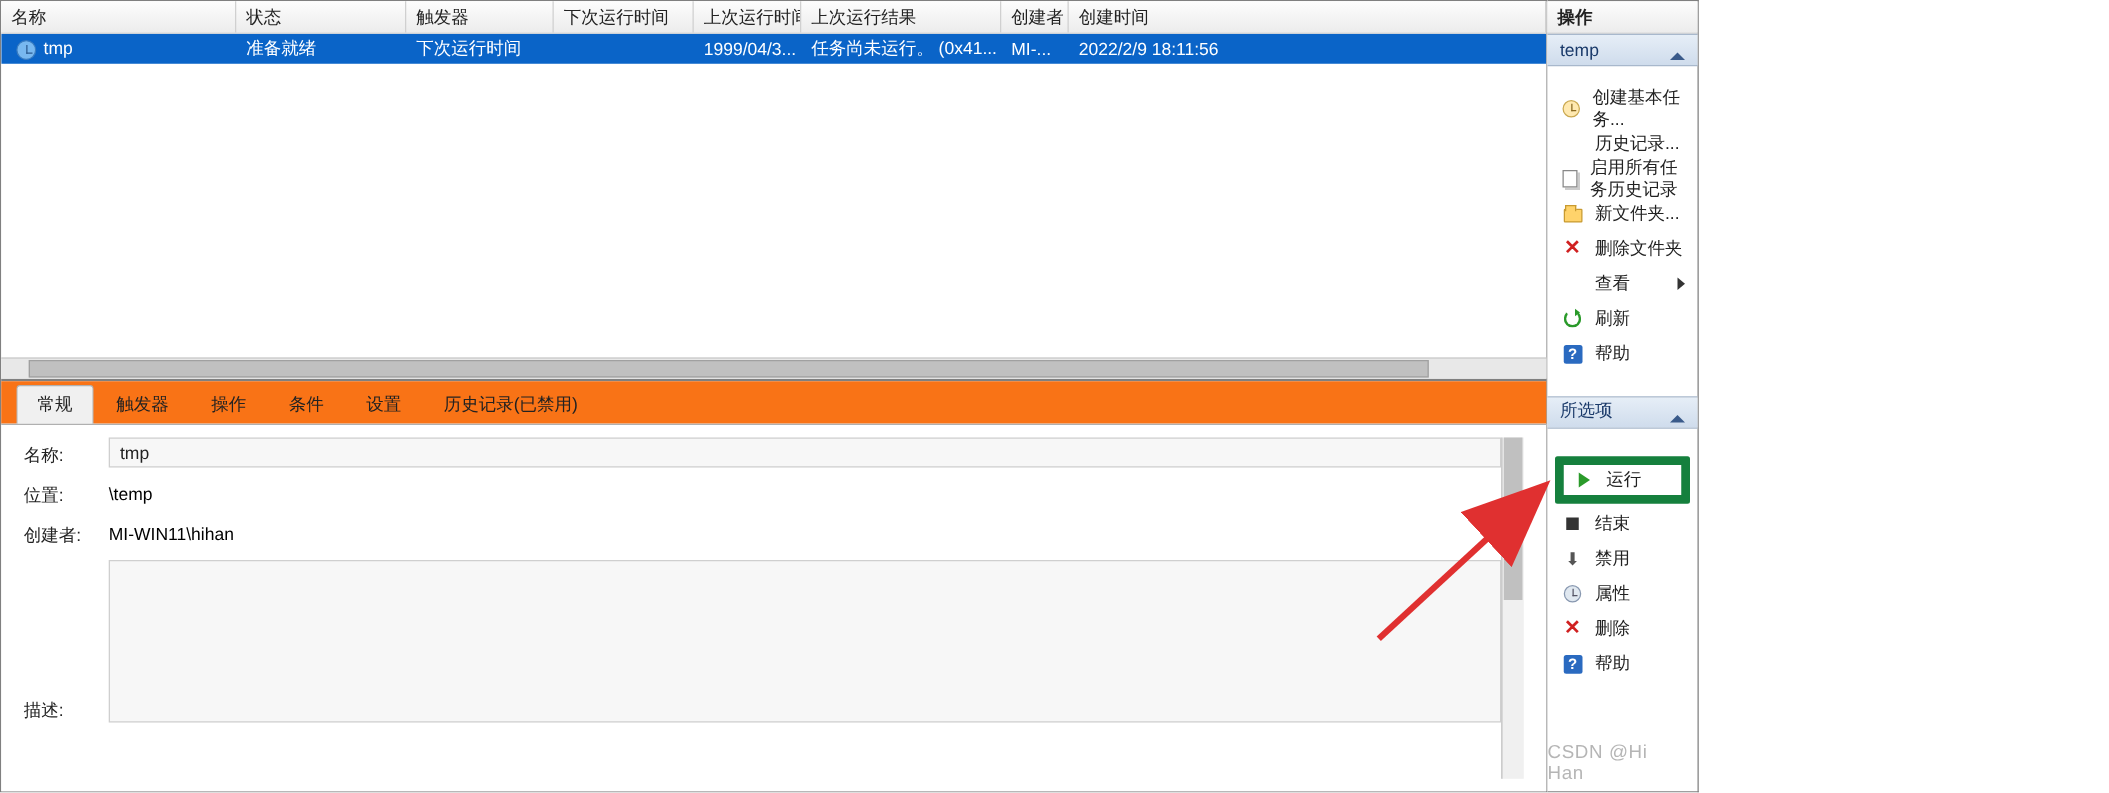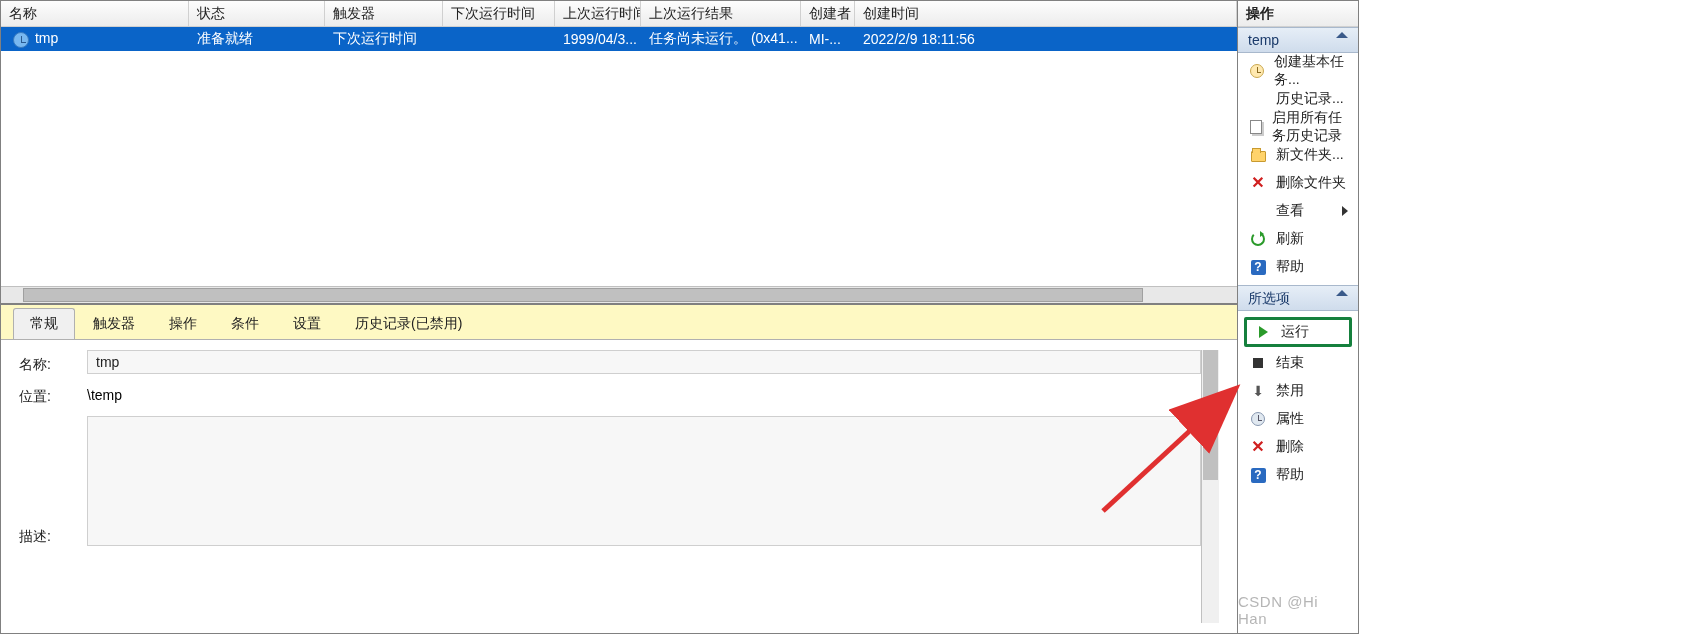--- a/index.html
+++ b/index.html
@@ -17,42 +17,42 @@
 .cell { padding:2px 8px; white-space:nowrap; overflow:hidden; }
 .task-icon { width:16px; height:16px; border-radius:50%; background:#78b8f0; border:1px solid #3a7cc0; margin:0 2px 0 4px; display:inline-block; vertical-align:middle; position:relative; }
 .task-icon::after { content:""; position:absolute; width:4px; height:6px; border-left:1px solid #2a5a90; border-bottom:1px solid #2a5a90; top:3px; left:7px; }
 .list-body { flex:1; overflow:auto; }
 .hscroll { height:17px; background:#f0f0f0; border-top:1px solid #c0c0c0; display:flex; }
 .hscroll .track { flex:1; background:#e8e8e8; position:relative; }
 .hscroll .thumb { position:absolute; left:22px; width:1120px; top:1px; bottom:1px; background:#c0c0c0; border:1px solid #a0a0a0; }
 
 
 .detail { flex:1; border-top:2px solid #808080; display:flex; flex-direction:column; min-height:0; }
-.tabs { display:flex; height:34px; align-items:flex-end; padding-left:12px; gap:2px; background:#fef9c3; }
+.tabs { display:flex; height:34px; align-items:flex-end; padding-left:12px; gap:2px; background:#f97316; }
 .tab { padding:6px 16px 6px 16px; color:#222; cursor:default; }
 .tab.active { border:1px solid #b0b0b0; border-bottom:1px solid #f0f0f0; background:#f0f0f0; border-radius:3px 3px 0 0; position:relative; top:1px;}
 .detail-body { flex:1; background:#fff; border-top:1px solid #b0b0b0; padding:10px 18px; display:flex; position:relative; }
 .form { flex:1; display:flex; flex-direction:column; gap:10px; }
 .form-row { display:flex; align-items:flex-end; gap:18px; }
 .form-label { width:50px; color:#222; padding-top:3px; }
 .form-field { flex:1; border:1px solid #cfcfcf; background:#f7f7f7; padding:3px 8px; color:#222; height:24px; }
 .form-field.tall { height:130px; }
 .form-static { padding:3px 0; }
 .det-scroll { width:18px; background:#f0f0f0; border-left:1px solid #c0c0c0; position:relative; }
 .det-scroll .th2 { position:absolute; top:0; left:1px; right:1px; height:130px; background:#c0c0c0; }
 
 
 .side-head { height:26px; background: linear-gradient(#fdfdfd,#ececec); border-bottom:1px solid #d0d0d0; padding:4px 8px; font-weight:bold; color:#222; }
-.group-head { height:26px; background: linear-gradient(#e6eef7,#cfdcec); border:1px solid #a8b8cc; border-left:none; border-right:none; padding:4px 10px; color:#1a3a6a; display:flex; align-items:flex-start; justify-content:space-between; }
+.group-head { height:26px; background: linear-gradient(#e6eef7,#cfdcec); border:1px solid #a8b8cc; border-left:none; border-right:none; padding:4px 10px; color:#1a3a6a; display:flex; align-items:flex-end; justify-content:space-between; }
 .group-head .arrow { width:0;height:0;border-left:6px solid transparent;border-right:6px solid transparent;border-bottom:6px solid #3a5a8a; }
-.actions { padding:4px 0; }
+.actions { padding:20px 0; }
 .action { display:flex; align-items:center; height:28px; padding:0 10px 0 12px; gap:10px; color:#222; cursor:default; }
 .action .ic { width:16px; height:16px; display:flex; align-items:center; justify-content:center; }
 .action .spacer { margin-left:auto; }
-.highlight { border:3px solid #15803d; border-radius:2px; margin:2px 6px; }
+.highlight { border:7px solid #15803d; border-radius:2px; margin:2px 6px; }
 .highlight .action { height:24px; padding-left:8px;}
 .tri-right { width:0;height:0;border-left:6px solid #333;border-top:5px solid transparent;border-bottom:5px solid transparent; }
 
 
 .ic-clock { width:14px;height:14px;border-radius:50%;background:#ffe9b0;border:1px solid #caa850;position:relative;}
 .ic-clock::after{content:"";position:absolute;width:3px;height:5px;border-left:1px solid #8a6a20;border-bottom:1px solid #8a6a20;top:2px;left:6px;}
 .ic-clock2 { width:14px;height:14px;border-radius:50%;background:#e0e8f0;border:1px solid #8898b0;position:relative;}
 .ic-clock2::after{content:"";position:absolute;width:3px;height:5px;border-left:1px solid #556;border-bottom:1px solid #556;top:2px;left:6px;}
 .ic-doc { width:12px;height:14px;background:#fff;border:1px solid #888;box-shadow:2px 2px 0 #ccc;}
 .ic-folder { width:15px;height:11px;background:#ffd36b;border:1px solid #c89a30;border-radius:1px;position:relative;top:1px;}
@@ -123,20 +123,24 @@
         <div class="form">
           <div class="form-row">
             <div class="form-label">名称:</div>
             <div class="form-field">tmp</div>
           </div>
           <div class="form-row">
             <div class="form-label">位置:</div>
             <div class="form-static">\temp</div>
           </div>
           <div class="form-row">
+            <div class="form-label">创建者:</div>
+            <div class="form-static">MI-WIN11\hihan</div>
+          </div>
+          <div class="form-row">
             <div class="form-label">描述:</div>
             <div class="form-field tall"></div>
           </div>
         </div>
         <div class="det-scroll">
             <div class="th2"></div>
           </div>
       </div>
     </div>
   </div>

